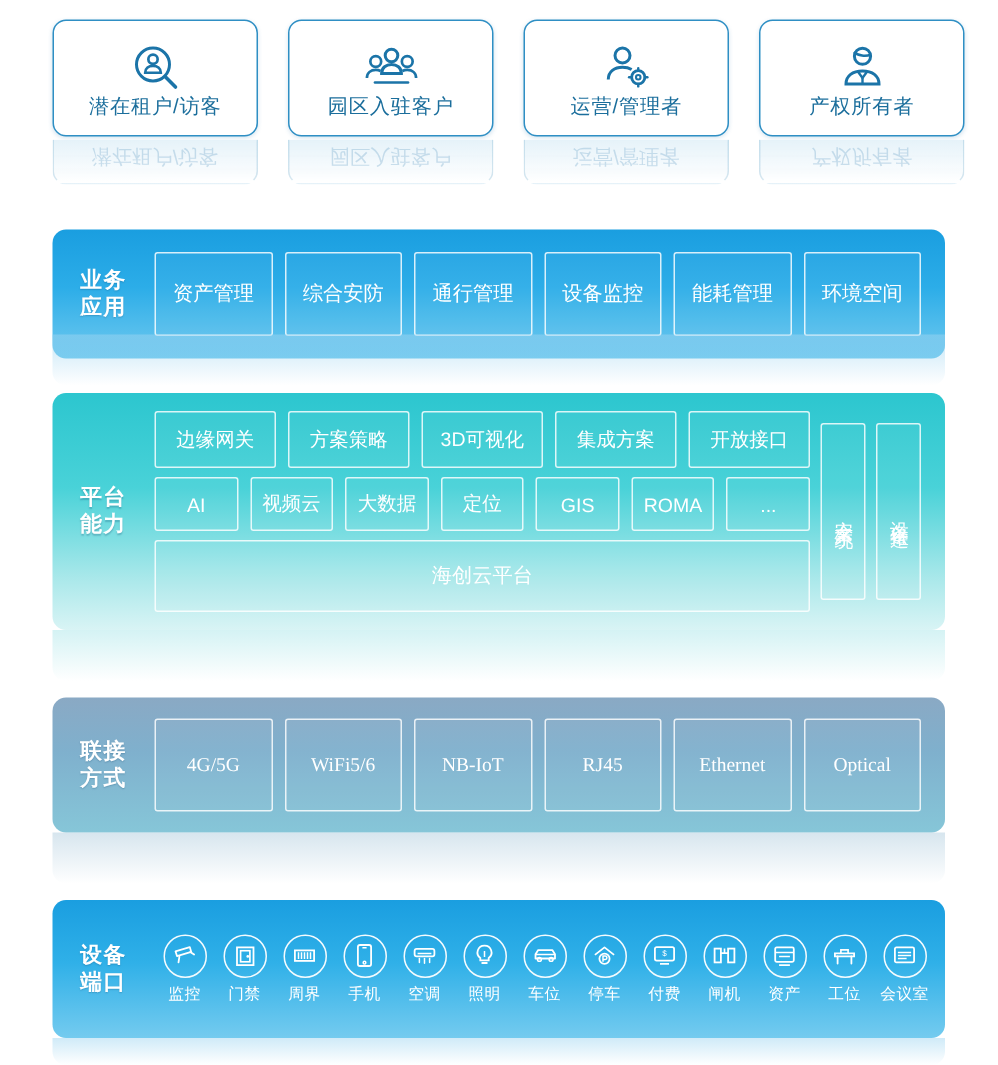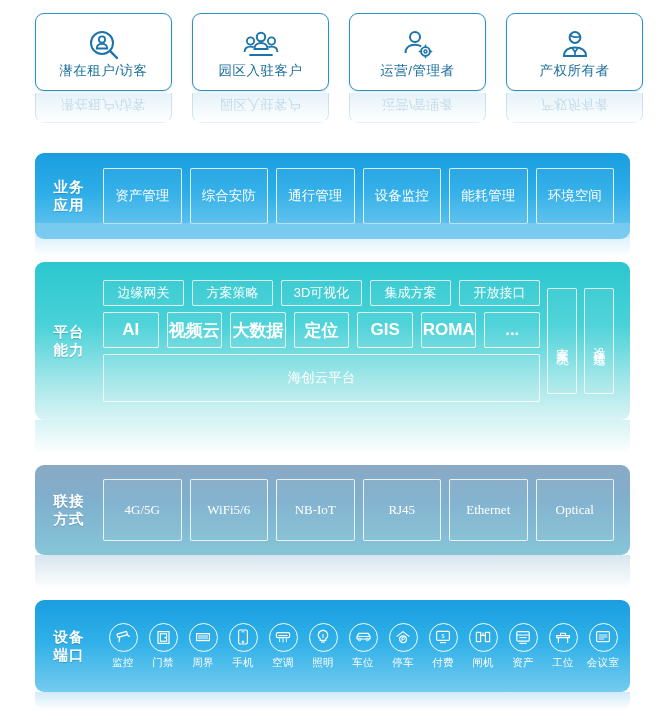--- a/index.html
+++ b/index.html
@@ -80,22 +80,22 @@
   #refl-business{top:223px;background:linear-gradient(180deg,rgba(150,210,240,.55),rgba(255,255,255,0));}
   #band-business .band-body{gap:8px;}
   #band-business .cell{flex:1;height:56px;font-size:13.5px;}
 
   
   #band-platform{top:262px;height:158px;background:linear-gradient(180deg,#2cc6cf 0%,#49d2d8 40%,#a9e8ea 78%,#d9f4f5 100%);}
   #refl-platform{top:420px;background:linear-gradient(180deg,rgba(170,230,233,.5),rgba(255,255,255,0));}
   #band-platform .band-body{align-items:center;gap:7px;}
   .plat-main{flex:1;display:flex;flex-direction:column;gap:6px;}
   .plat-row{display:flex;gap:8px;}
-  .plat-row .cell{flex:1;height:26px;font-size:13px;}
-  .plat-row.rowb .cell{height:36px;font-size:17px;font-weight:bold;}
+  .plat-row .cell{flex:1;height:38px;font-size:13px;}
+  .plat-row.rowb .cell{height:36px;font-size:13px;}
   .plat-wide{height:48px;font-size:13.5px;}
   .plat-side{display:flex;gap:7px;align-self:stretch;padding:8px 0;}
   .plat-side .cell{
     width:30px;font-size:12.5px;line-height:1.2;
     writing-mode:vertical-rl;text-orientation:upright;letter-spacing:2px;
   }
 
   
   #band-connect{top:465px;height:90px;background:linear-gradient(180deg,#8aa9c4 0%,#7fb0cd 40%,#86c6d8 100%);font-family:Liberation Serif, serif;}
   #refl-connect{top:555px;background:linear-gradient(180deg,rgba(175,205,222,.5),rgba(255,255,255,0));}

